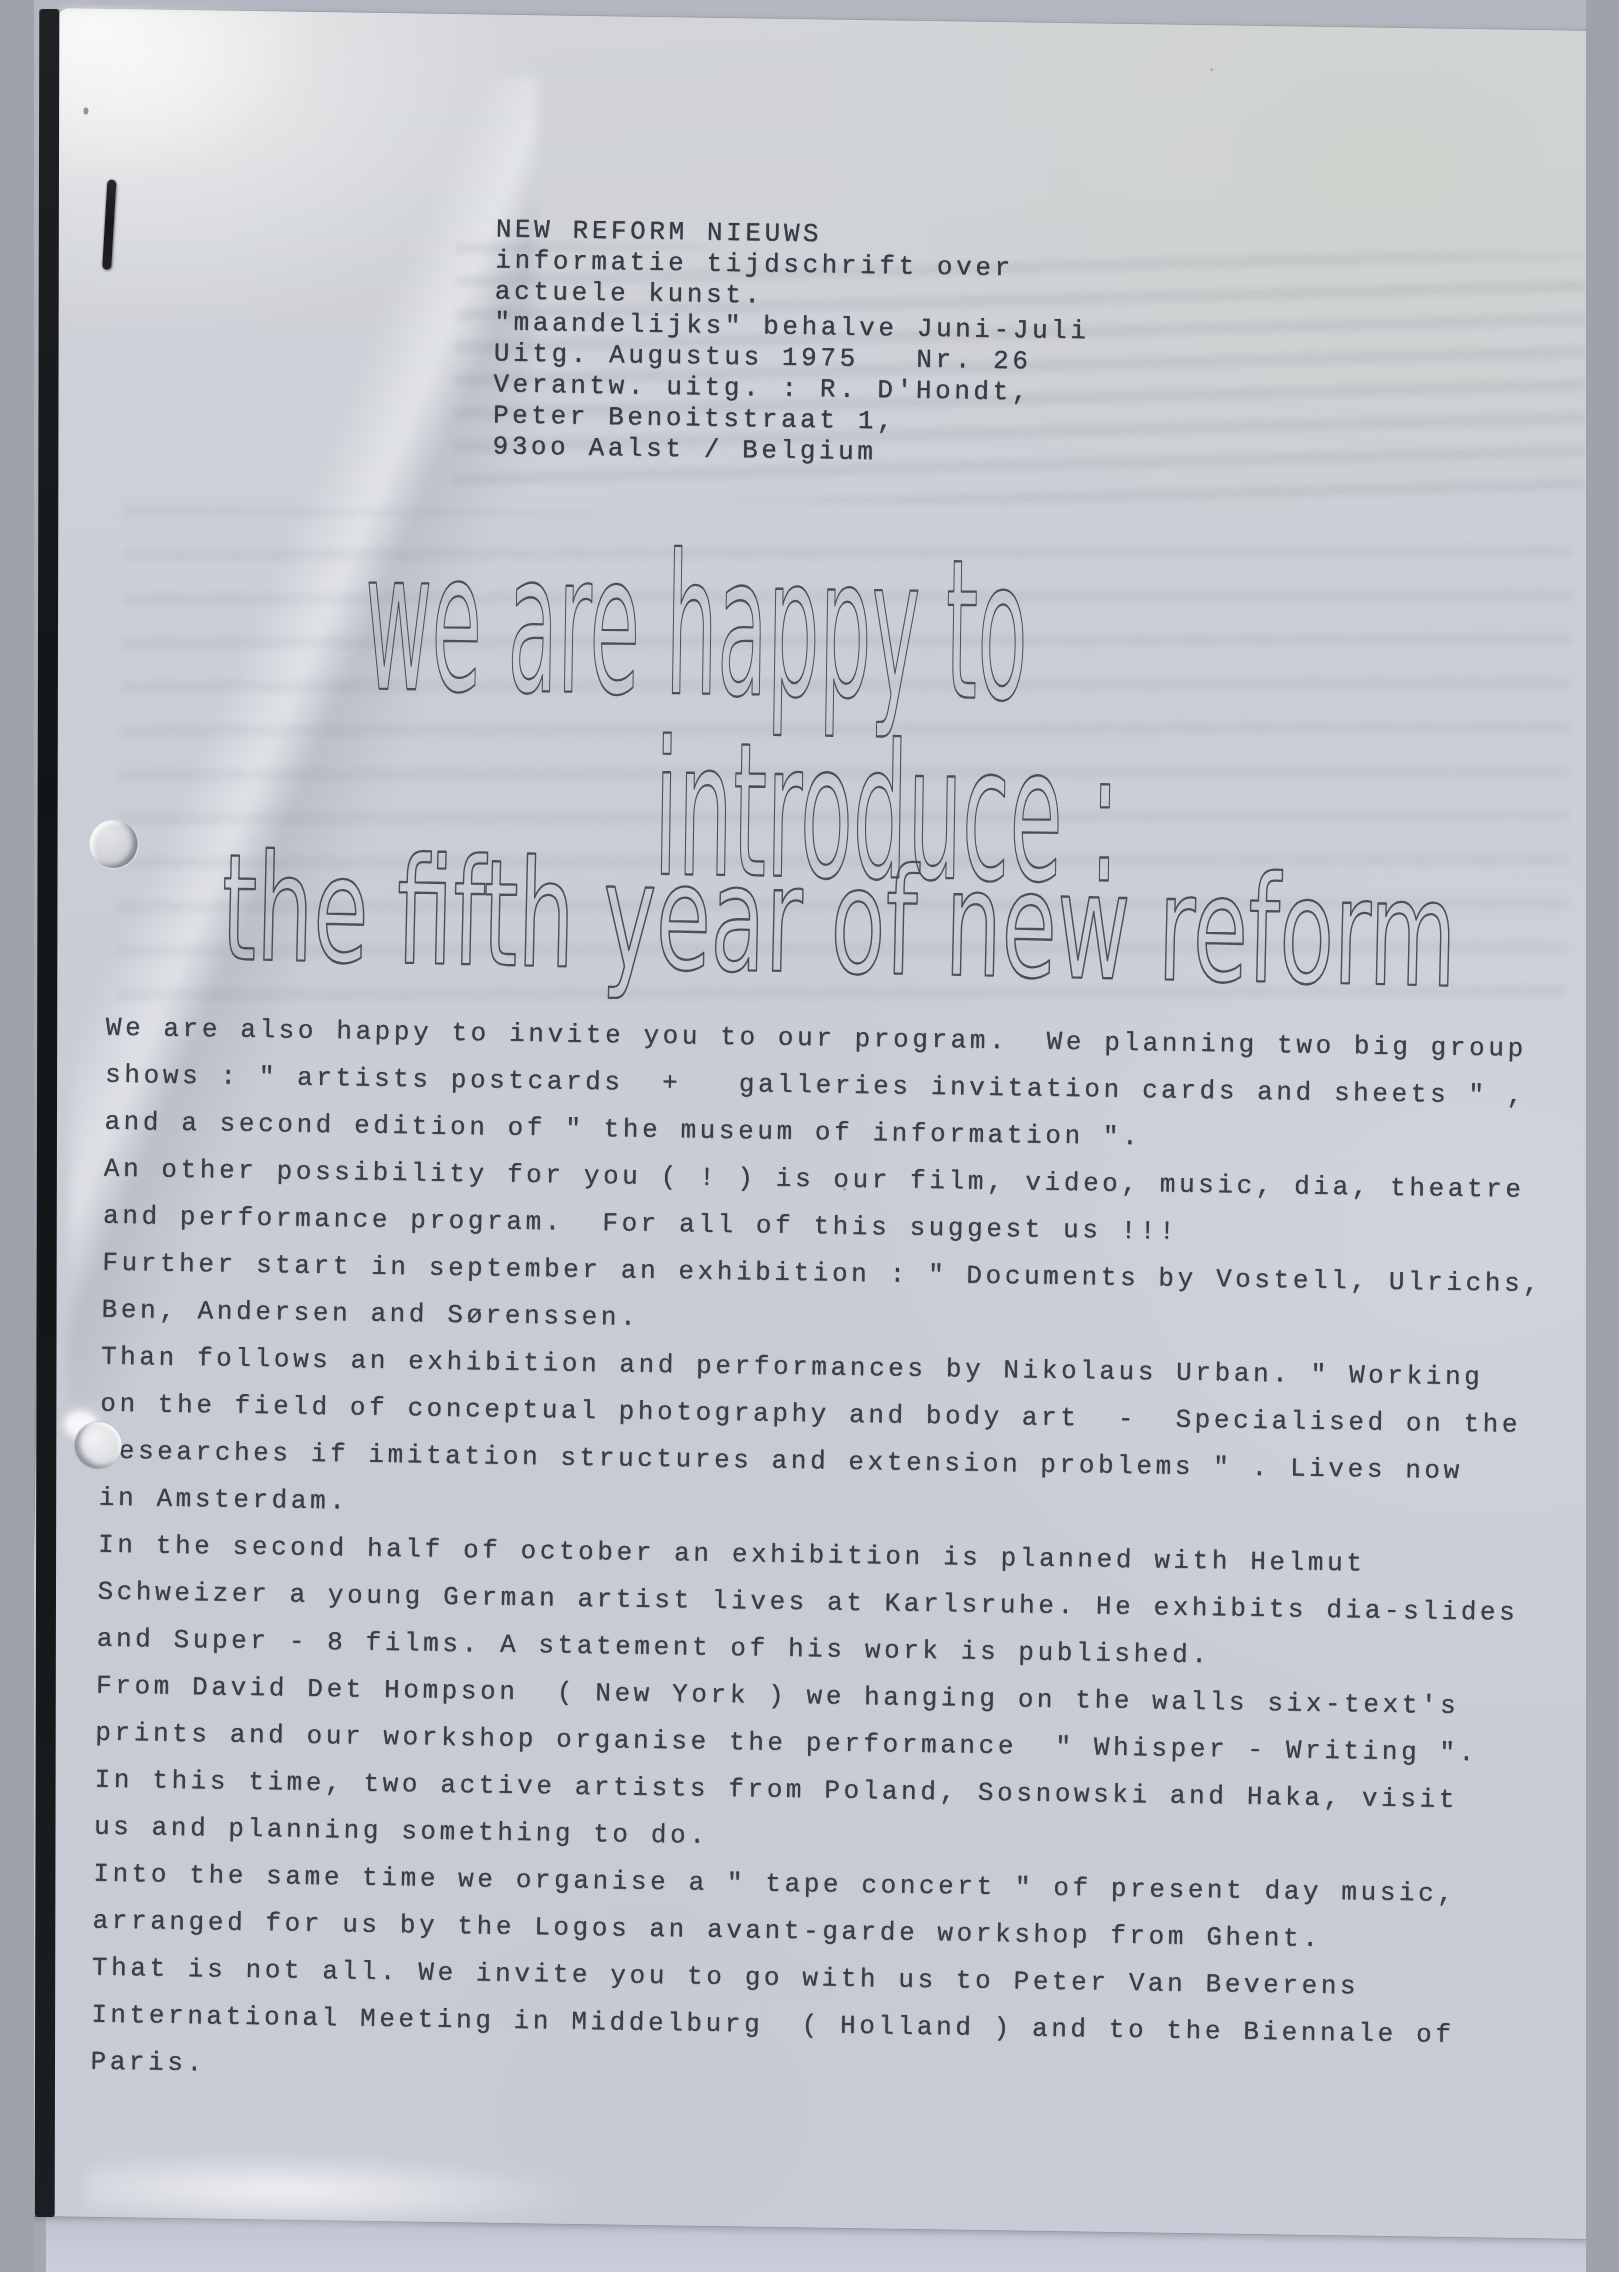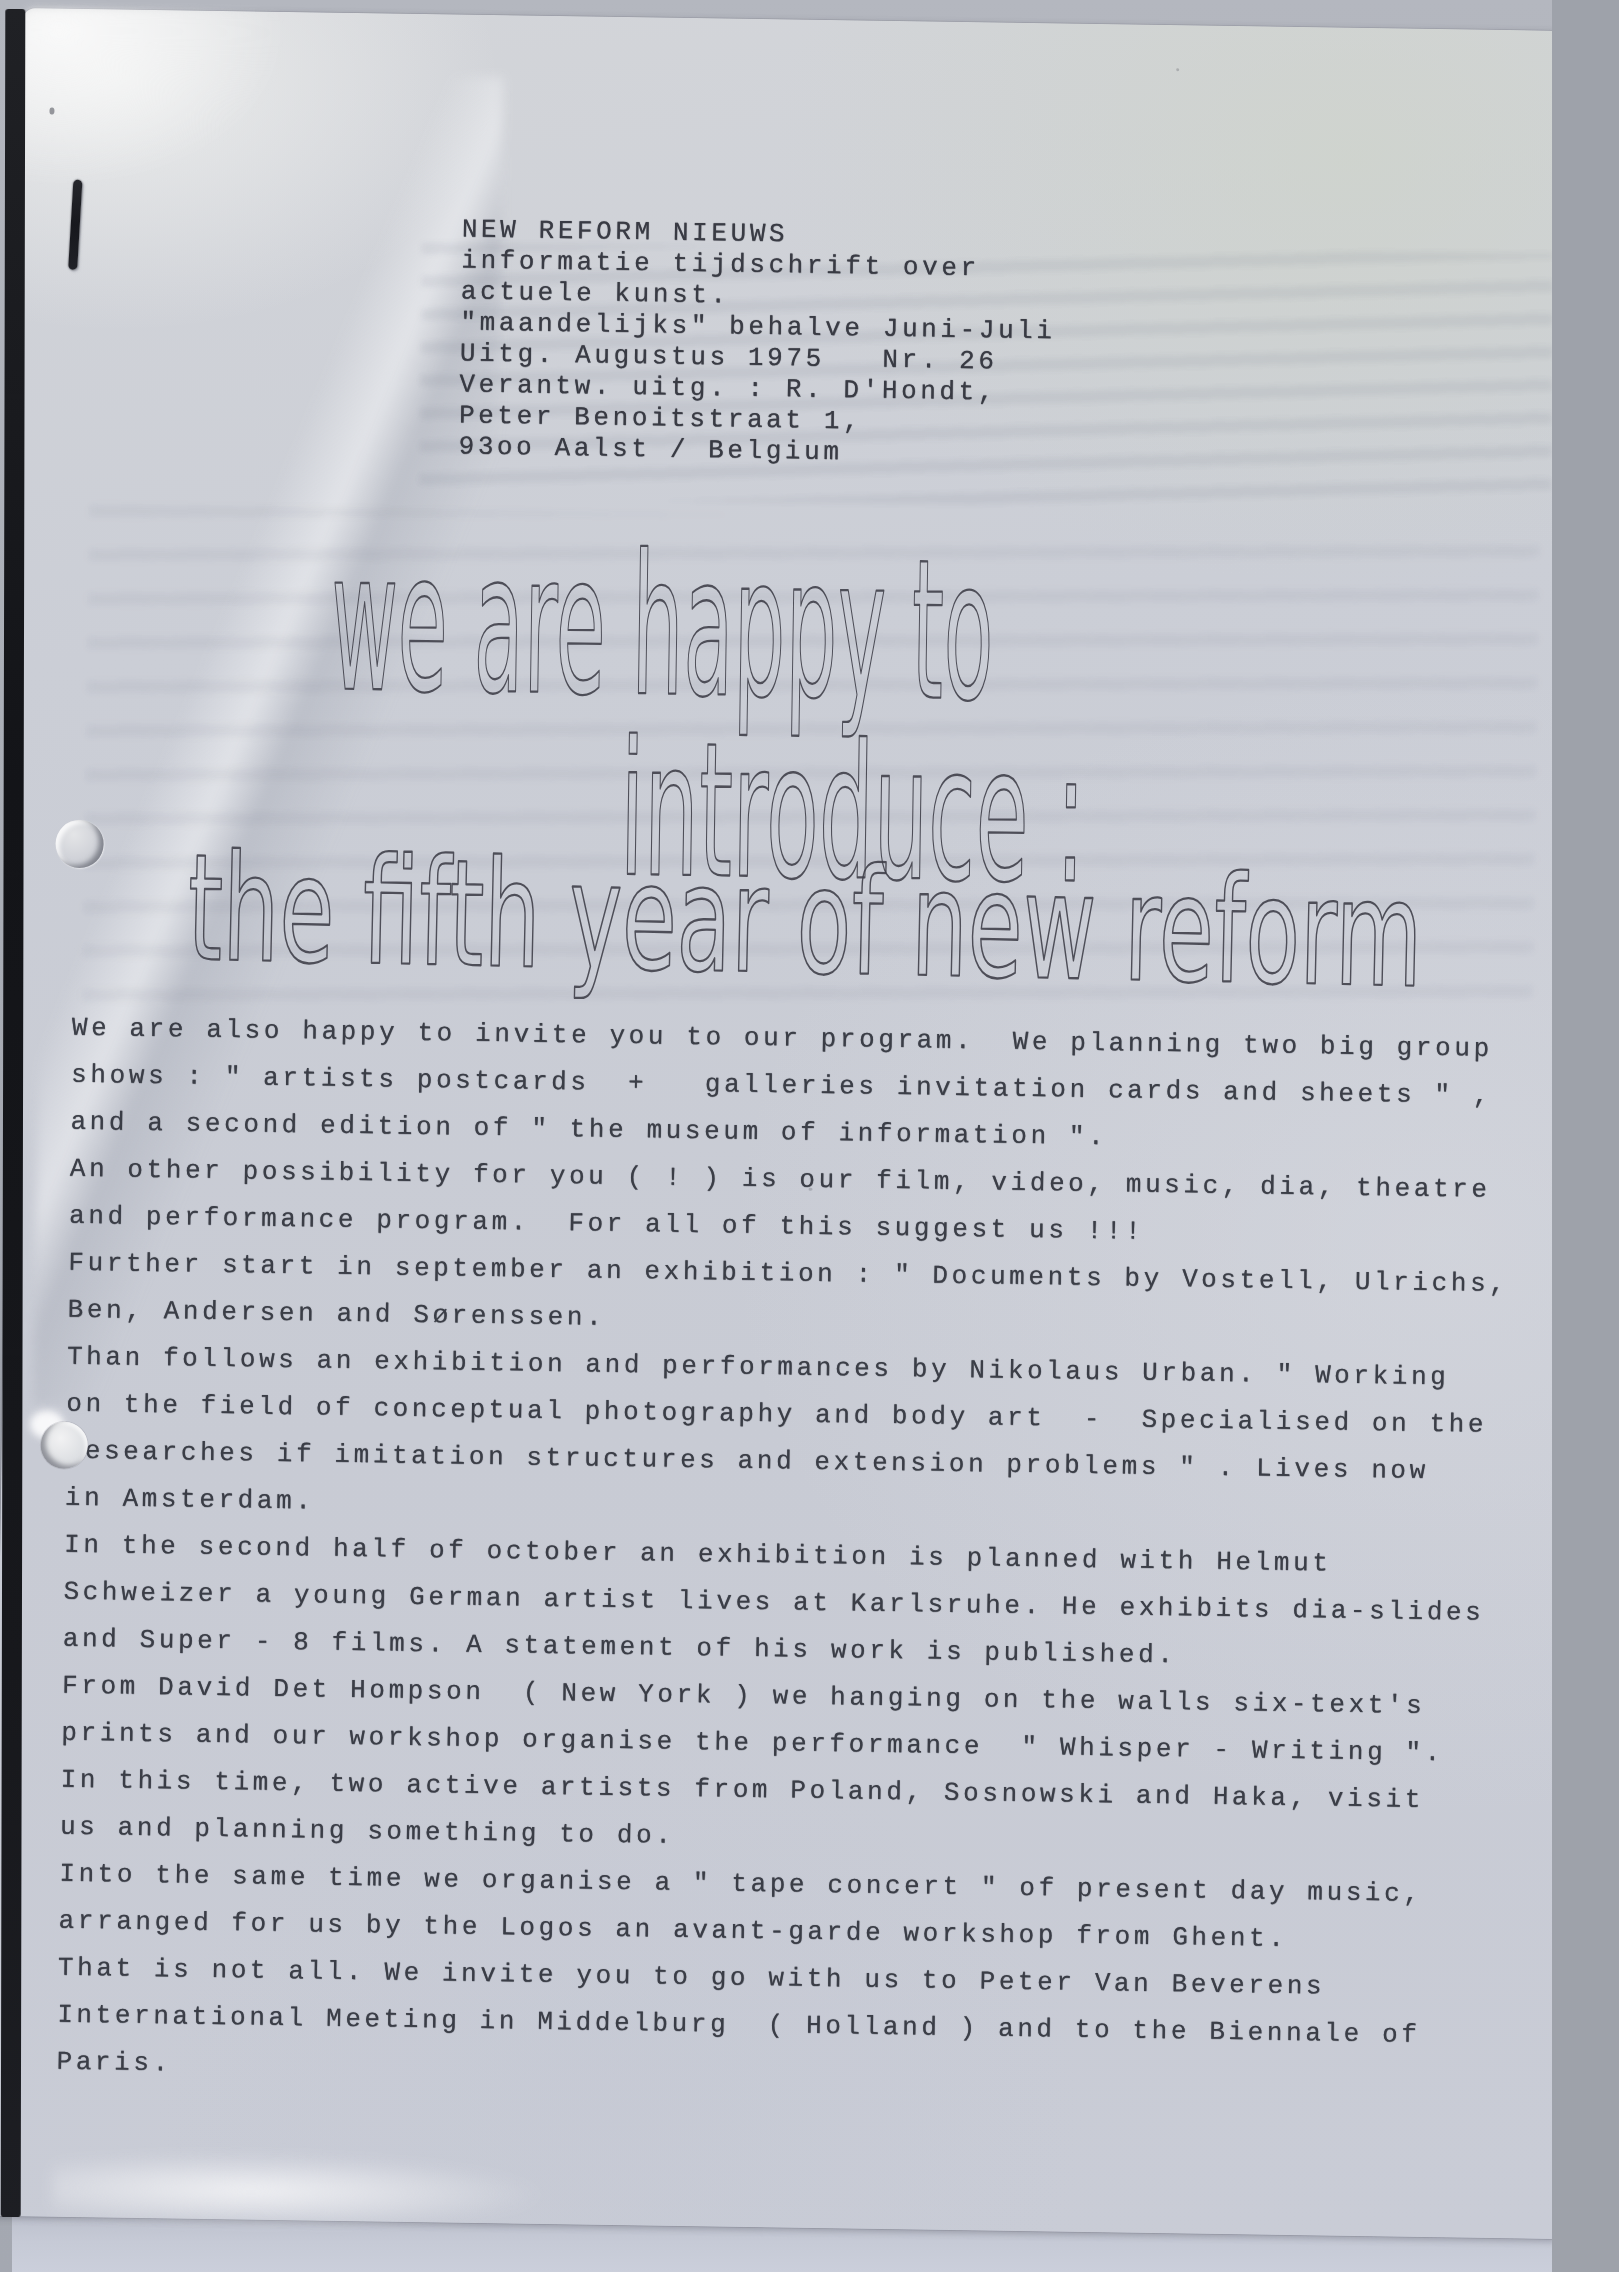--- a/index.html
+++ b/index.html
@@ -2,20 +2,21 @@
 <html style="font-size:12.4px"><head>
 <meta charset="utf-8">
 <style>
   html, body { margin: 0; padding: 0; background: #9ea2aa; }
   #screen {
     position: relative;
     width: 1552px; height: 2273px;
     overflow: hidden;
     background: linear-gradient(180deg, #b4b7bf 0%, #abafb7 30%, #a4a8b1 100%);
     font-family: "Liberation Mono", "DejaVu Sans Mono", monospace;
+    margin-left: 34px;
   }
 
   
   .backsheet-right {
     position: absolute; left: 1576px; top: 0; width: 44px; height: 2273px;
     background: linear-gradient(to right, rgba(247,248,248,.95) 0%, #dcdee2 45%, #cfd2d9 100%);
   }
   .backsheet-bottom {
     position: absolute; left: 12.4px; top: 2216px; width: 1607px; height: 57px;
     background: linear-gradient(180deg, #bdc1cd 0%, #c6cad6 45%, #cbcfdb 100%);

